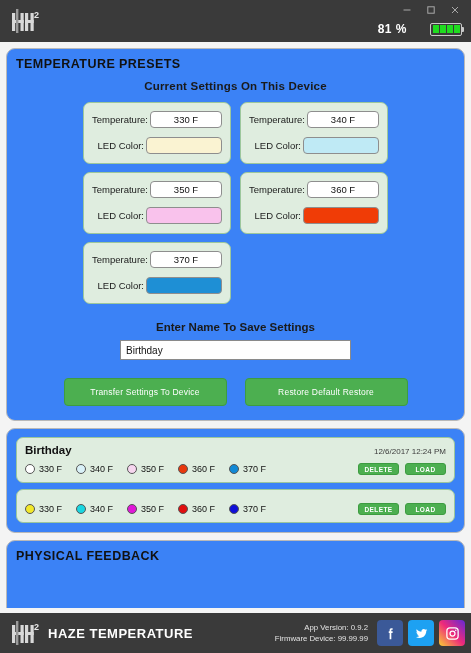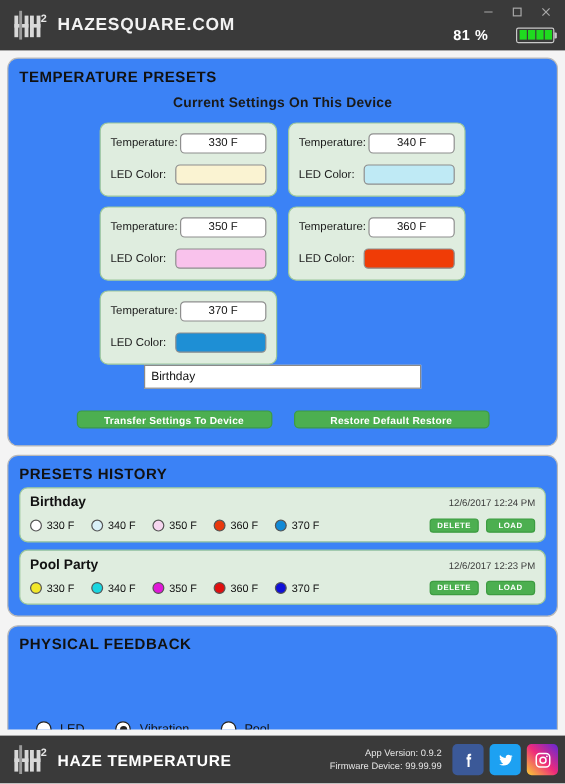--- a/index.html
+++ b/index.html
@@ -126,21 +126,21 @@
   .preset-card {
     width: 148px;
     background: #dfeddf;
     border: 1px solid #9cc79c;
     border-radius: 7px;
     padding: 8px 8px 9px 8px;
   }
   .prow {
     display: flex;
     align-items: center;
-    justify-content: space-between;
+    justify-content: flex-end;
     gap: 2px;
   }
   .prow + .prow { margin-top: 9px; }
   .plabel {
     font-size: 9.5px;
     color: #1a1a1a;
     white-space: nowrap;
   }
   .temp-input {
     width: 76px; height: 17px;
@@ -177,27 +177,27 @@
     font-family: "Liberation Sans", sans-serif;
     line-height: 18px;
   }
   .action-row {
     display: flex;
     justify-content: center;
     gap: 18px;
     margin: 18px 0 5px 0;
   }
   .green-btn {
-    width: 163px; height: 15px;
+    width: 163px; height: 28px;
     background: #4caf50;
     border: 1px solid #3d9c41;
     border-radius: 4px;
     color: #ffffff;
     font-size: 8.5px;
-    font-weight: bold;
+    font-weight: normal;
     letter-spacing: 0.2px;
     display: flex; align-items: center; justify-content: center;
     cursor: pointer;
     font-family: "Liberation Sans", sans-serif;
   }
 
   
   .history-item {
     background: #dfeddf;
     border: 1px solid #9cc79c;
@@ -346,21 +346,20 @@
           <rect x="10.5" y="6" width="3.2" height="18"></rect>
           <rect x="2" y="13" width="11.7" height="3"></rect>
           <rect x="6" y="2" width="2.4" height="24" fill="#9a9a9a"></rect>
           <rect x="15" y="6" width="3.2" height="18"></rect>
           <rect x="20.5" y="6" width="3.2" height="18"></rect>
           <rect x="15" y="13" width="8.7" height="3"></rect>
         </g>
         <text x="24" y="11" fill="#e6e6e6" font-size="9" font-family="Liberation Sans, sans-serif" font-weight="bold">2</text>
       </svg>
     </div>
-    <div class="brand-name">HAZESQUARE.COM</div>
 
     <div class="winctrls">
       <div class="winbtn">
         <svg width="10" height="10" viewBox="0 0 10 10">
             <line x1="1.5" y1="5" x2="8.5" y2="5" stroke="#a8a8a8" stroke-width="1"></line>
           </svg>
       </div>
       <div class="winbtn">
         <svg width="10" height="10" viewBox="0 0 10 10">
             <rect x="1.8" y="1.8" width="6.4" height="6.4" fill="none" stroke="#a8a8a8" stroke-width="1"></rect>
@@ -444,32 +443,32 @@
           </div>
           <div class="prow">
             <span class="plabel">LED Color:</span>
             <div class="led-swatch" style="background: rgb(30, 143, 213);"></div>
           </div>
         </div>
 
         <div style="width:148px;"></div>
       </div>
 
+      <div class="save-heading">Enter Name To Save Settings</div>
       <div class="name-input-wrap">
         <input class="name-input" type="text" value="Birthday" style="">
       </div>
 
       <div class="action-row">
         <div class="green-btn">Transfer Settings To Device</div>
         <div class="green-btn">Restore Default Restore</div>
       </div>
     </div>
 
     <div class="panel">
-      <div class="panel-title">PRESETS HISTORY</div>
 
       <div class="history-item">
         <div class="hist-top">
           <span class="hist-name">Birthday</span>
           <span class="hist-date">12/6/2017 12:24 PM</span>
         </div>
         <div class="hist-bottom">
           <div class="dot-group">
             <span class="dot" style="background: rgb(255, 255, 255);"></span>
             <span class="dot-label">330 F</span>
@@ -491,24 +490,20 @@
             <span class="dot-label">370 F</span>
           </div>
           <div class="hist-actions">
             <div class="mini-btn">DELETE</div>
             <div class="mini-btn">LOAD</div>
           </div>
         </div>
       </div>
 
       <div class="history-item">
-        <div class="hist-top">
-          <span class="hist-name">Pool Party</span>
-          <span class="hist-date">12/6/2017 12:23 PM</span>
-        </div>
         <div class="hist-bottom">
           <div class="dot-group">
             <span class="dot" style="background: rgb(242, 232, 42);"></span>
             <span class="dot-label">330 F</span>
           </div>
           <div class="dot-group">
             <span class="dot" style="background: rgb(26, 214, 224);"></span>
             <span class="dot-label">340 F</span>
           </div>
           <div class="dot-group">

